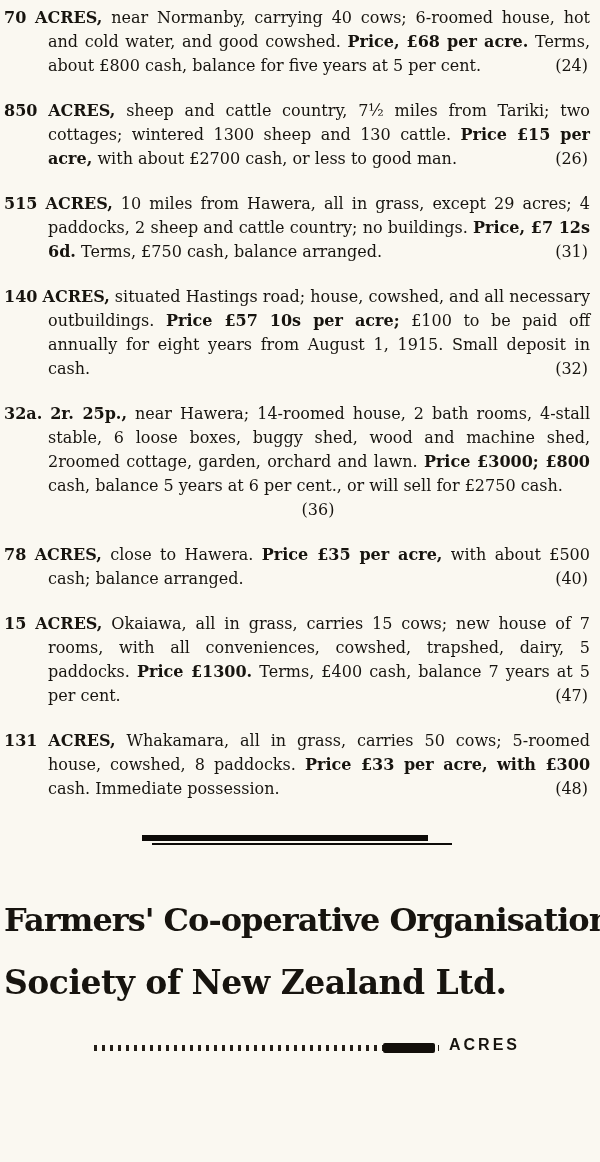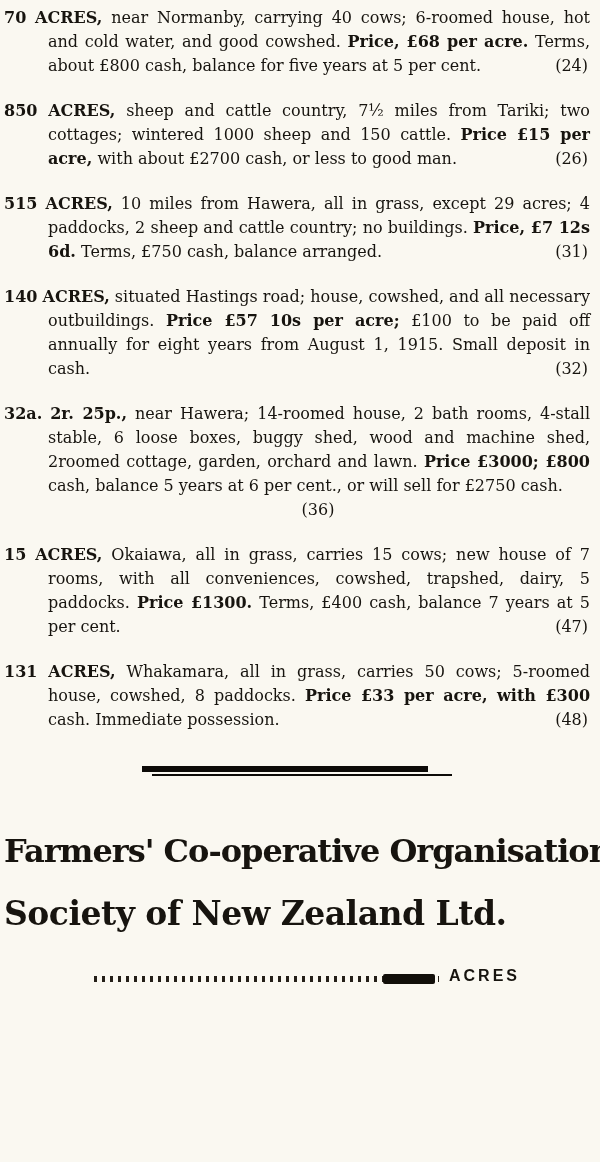--- a/index.html
+++ b/index.html
@@ -105,21 +105,21 @@
       <span class="b">Price, £68 per acre.</span>
       <span class="r">Terms, about £800 cash, balance for five years at 5 per cent.</span>
       <span class="ref">(24)</span>
     </p>
   </div>
 
   <div class="listing">
     <p>
       <span class="lead">850</span>
       <span class="b">ACRES,</span>
-      <span class="r">sheep and cattle country, 7½ miles from Tariki; two cottages; wintered 1000 sheep and 150 cattle.</span>
+      <span class="r">sheep and cattle country, 7½ miles from Tariki; two cottages; wintered 1300 sheep and 130 cattle.</span>
       <span class="b">Price £15 per acre,</span>
       <span class="r">with about £2700 cash, or less to good man.</span>
       <span class="ref">(26)</span>
     </p>
   </div>
 
   <div class="listing">
     <p>
       <span class="lead">515</span>
       <span class="b">ACRES,</span>
@@ -145,20 +145,30 @@
     <p>
       <span class="lead">32a.</span>
       <span class="b">2r. 25p.,</span>
       <span class="r">near Hawera; 14-roomed house, 2 bath rooms, 4-stall stable, 6 loose boxes, buggy shed, wood and machine shed, 2roomed cottage, garden, orchard and lawn.</span>
       <span class="b">Price £3000; £800</span>
       <span class="r">cash, balance 5 years at 6 per cent., or will sell for £2750 cash.</span>
       <span class="ref-line">(36)</span>
     </p>
   </div>
 
+  <div class="listing">
+    <p>
+      <span class="lead">78</span>
+      <span class="b">ACRES,</span>
+      <span class="r">close to Hawera.</span>
+      <span class="b">Price £35 per acre,</span>
+      <span class="r">with about £500 cash; balance arranged.</span>
+      <span class="ref">(40)</span>
+    </p>
+  </div>
 
   <div class="listing">
     <p>
       <span class="lead">15</span>
       <span class="b">ACRES,</span>
       <span class="r">Okaiawa, all in grass, carries 15 cows; new house of 7 rooms, with all conveniences, cowshed, trapshed, dairy, 5 paddocks.</span>
       <span class="b">Price £1300.</span>
       <span class="r">Terms, £400 cash, balance 7 years at 5 per cent.</span>
       <span class="ref">(47)</span>
     </p>

